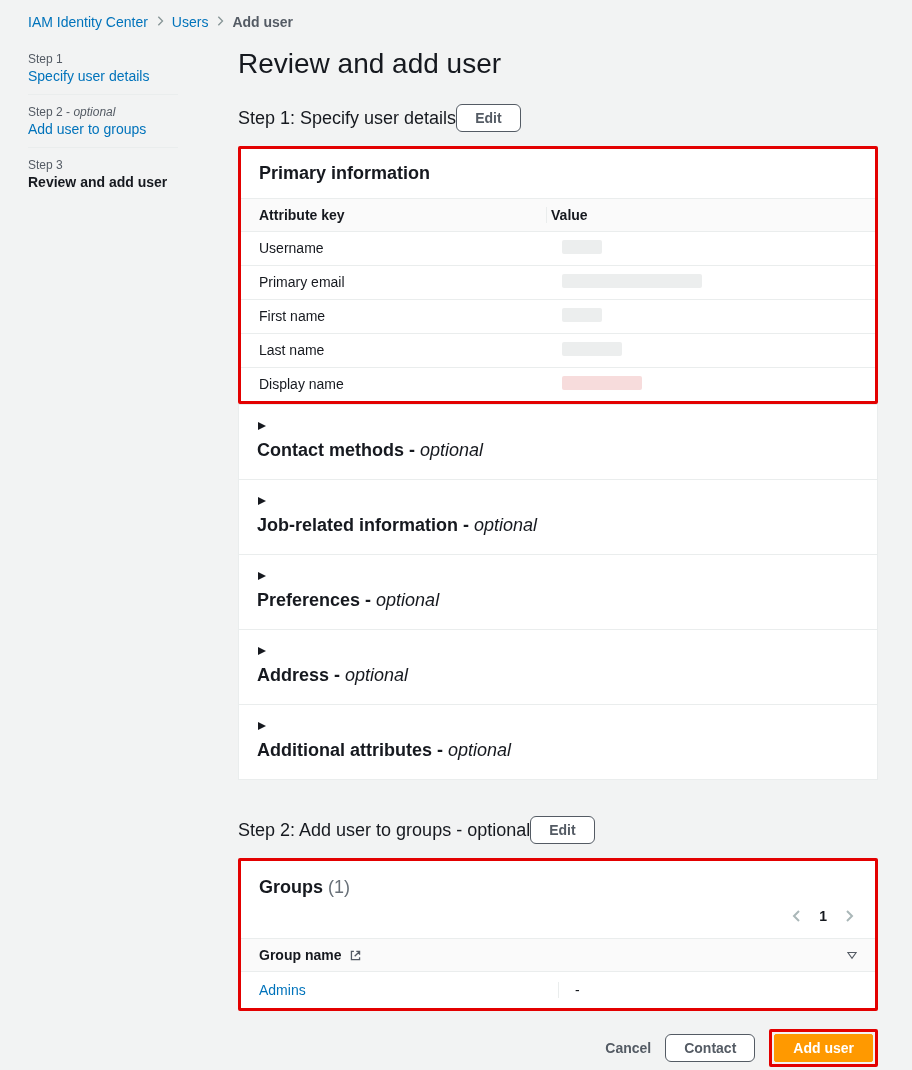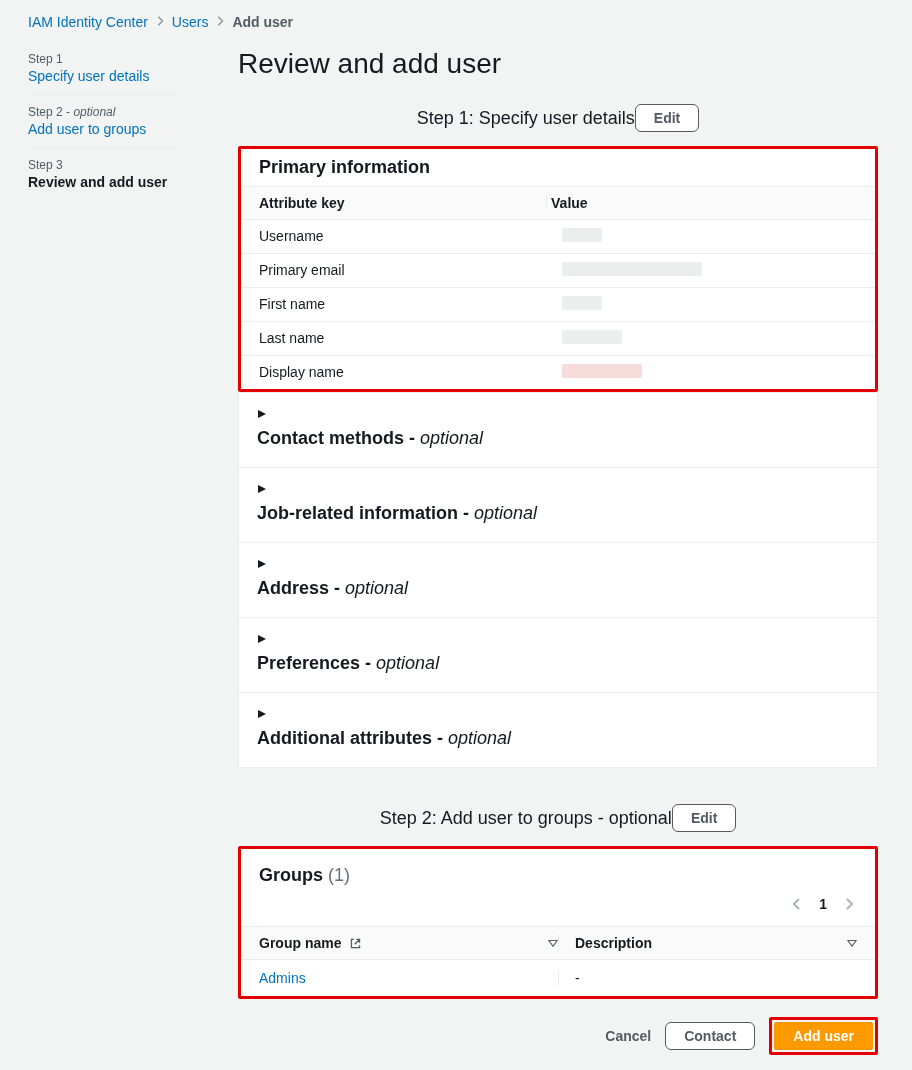--- a/index.html
+++ b/index.html
@@ -20,28 +20,28 @@
   .step-item { padding: 10px 0; border-bottom: 1px solid #eaeded; }
   .step-item:last-child { border-bottom: none; }
   .step-num { color: #545b64; font-size: 12px; margin-bottom: 2px; }
   .step-num .opt { font-style: italic; font-size: 12px; }
   .step-link { color: #0073bb; text-decoration: none; font-size: 14px; cursor: pointer; display: block; }
   .step-current { color: #16191f; font-weight: 700; font-size: 14px; }
 
   .main { flex: 1; }
   .title { font-size: 28px; font-weight: 400; margin: 6px 0 24px 0; }
 
-  .step-header { display: flex; justify-content: center; align-items: center; margin-bottom: 14px; margin-top: 6px; }
+  .step-header { display: flex; justify-content: flex-start; align-items: center; margin-bottom: 14px; margin-top: 6px; }
   .step-title { font-size: 18px; font-weight: 400; }
   .btn { background: #fff; border: 1px solid #545b64; padding: 5px 18px; font-size: 14px; font-weight: 700; cursor: pointer; color: #545b64; border-radius: 6px; }
 
   .panel-stack { border: 3px solid #e30000; border-radius: 2px; }
   .panel { background: #fff; border-bottom: 1px solid #eaeded; }
   .panel:last-child { border-bottom: none; }
-  .panel-head { padding: 8px 18px; }
+  .panel-head { padding: 14px 18px; }
   .panel-head h3 { font-size: 18px; font-weight: 700; }
   .table-head { display: flex; padding: 8px 18px; background: #fafafa; border-top: 1px solid #eaeded; border-bottom: 1px solid #eaeded; font-weight: 700; font-size: 14px; }
   .table-head .attr { flex: 1 1 48%; }
   .table-head .val { flex: 1 1 52%; border-left: 1px solid #eaeded; padding-left: 4px; }
   .row { display: flex; padding: 8px 18px; border-bottom: 1px solid #eaeded; font-size: 14px; }
   .panel .row:last-child { border-bottom: none; }
   .row .attr { flex: 1 1 48%; color: #16191f; }
   .row .val { flex: 1 1 52%; padding-left: 16px; }
   .blur { display: inline-block; background: #eceeee; height: 14px; border-radius: 2px; }
   .blur.w40 { width: 40px; }
@@ -175,29 +175,29 @@
                   <polygon points="1,1 9,5 1,9" fill="#16191f"></polygon>
                 </svg></span>
             <h3><span>Job-related information</span><span> - </span><span class="optional">optional</span></h3>
           </div>
         </div>
         <div class="section">
           <div class="section-head">
             <span class="tri"><svg width="10" height="10" viewBox="0 0 10 10">
                   <polygon points="1,1 9,5 1,9" fill="#16191f"></polygon>
                 </svg></span>
+            <h3><span>Preferences</span><span> - </span><span class="optional">optional</span></h3>
+          </div>
+        </div>
+        <div class="section">
+          <div class="section-head">
+            <span class="tri"><svg width="10" height="10" viewBox="0 0 10 10">
+                  <polygon points="1,1 9,5 1,9" fill="#16191f"></polygon>
+                </svg></span>
             <h3><span>Address</span><span> - </span><span class="optional">optional</span></h3>
-          </div>
-        </div>
-        <div class="section">
-          <div class="section-head">
-            <span class="tri"><svg width="10" height="10" viewBox="0 0 10 10">
-                  <polygon points="1,1 9,5 1,9" fill="#16191f"></polygon>
-                </svg></span>
-            <h3><span>Preferences</span><span> - </span><span class="optional">optional</span></h3>
           </div>
         </div>
         <div class="section">
           <div class="section-head">
             <span class="tri"><svg width="10" height="10" viewBox="0 0 10 10">
                   <polygon points="1,1 9,5 1,9" fill="#16191f"></polygon>
                 </svg></span>
             <h3><span>Additional attributes</span><span> - </span><span class="optional">optional</span></h3>
           </div>
         </div>
@@ -232,28 +232,20 @@
               <svg width="13" height="13" viewBox="0 0 16 16">
                   <path d="M6 3H3v10h10v-3M9 3h4v4M13 3L7 9" stroke="#545b64" stroke-width="1.6" fill="none"></path>
                 </svg>
             </span>
             <span class="sorter">
               <svg width="10" height="10" viewBox="0 0 12 10">
                   <polygon points="1,2 11,2 6,9" fill="none" stroke="#545b64" stroke-width="1.4"></polygon>
                 </svg>
             </span>
           </div>
-          <div class="gcol2" style="display:flex;">
-            <span>Description</span>
-            <span class="sorter">
-              <svg width="10" height="10" viewBox="0 0 12 10">
-                  <polygon points="1,2 11,2 6,9" fill="none" stroke="#545b64" stroke-width="1.4"></polygon>
-                </svg>
-            </span>
-          </div>
         </div>
         <div class="grow">
           <div class="gcol1">
               <span class="glink">Admins</span>
             </div>
           <div class="gcol2">-</div>
         </div>
       </div>
 
       <div class="footer">

